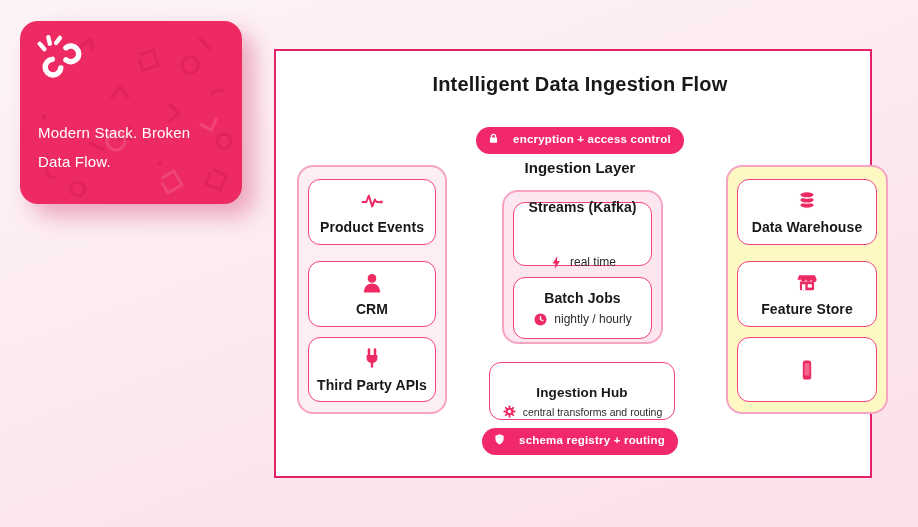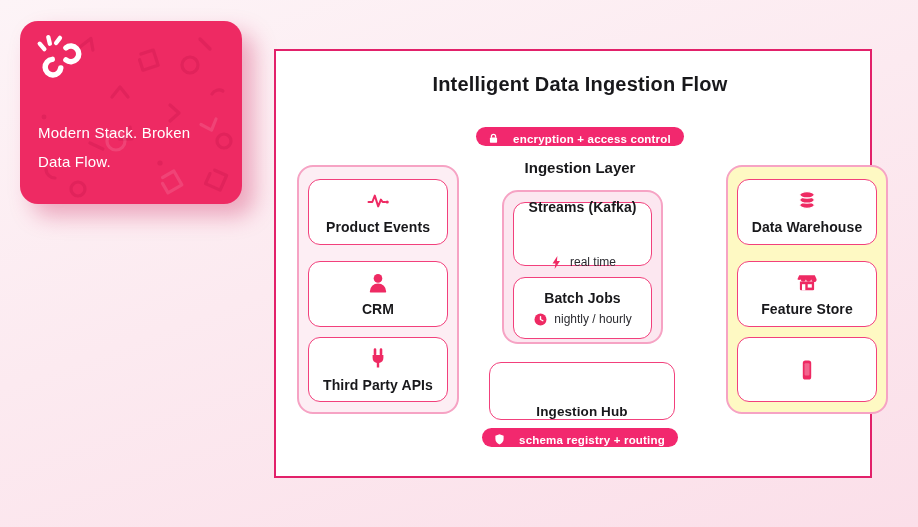--- a/index.html
+++ b/index.html
@@ -32,32 +32,32 @@
   .panel-title{
     position:absolute;left:14px;right:0;top:22px;
     text-align:center;font-size:20px;font-weight:700;letter-spacing:.2px;color:#18181b;
   }
   .pill{
     position:absolute;left:14px;right:0;text-align:center;
   }
   .pill-inner{
     display:inline-flex;align-items:center;gap:13px;
     background:#f2286e;color:#fff;border-radius:999px;
-    padding:5px 13px 1px 11px;font-size:11.5px;font-weight:700;letter-spacing:.2px;
+    padding:5px 13px 9px 11px;font-size:11.5px;font-weight:700;letter-spacing:.2px;
   }
   .pill-top{top:76px;}
   .pill-bottom{top:377px;}
   .layer-label{
     position:absolute;left:14px;right:0;top:108px;
     text-align:center;font-size:15px;font-weight:700;color:#18181b;
   }
   .group{
     position:absolute;box-sizing:border-box;border:2px solid #f6a3c4;border-radius:16px;
   }
-  .group-sources{left:21px;top:114px;width:162px;height:249px;background:#fdeef4;}
+  .group-sources{left:21px;top:114px;width:150px;height:249px;background:#fdeef4;}
   .group-ingestion{left:226px;top:139px;width:161px;height:154px;background:#fce7f0;}
   .group-destinations{left:450px;top:114px;width:162px;height:249px;background:#fef9c3;}
   .node{
     position:absolute;left:9px;right:9px;box-sizing:border-box;
     background:#fff;border:1.5px solid #f2407c;border-radius:12px;
     display:flex;flex-direction:column;align-items:center;justify-content:center;gap:6px;
   }
   .node-label{font-size:14px;font-weight:700;color:#18181b;letter-spacing:.1px;white-space:nowrap;}
   .node-sub{display:flex;align-items:center;gap:6px;font-size:12px;font-weight:500;color:#2b2b30;white-space:nowrap;}
   .n1{top:12px;height:66px;}
@@ -189,20 +189,35 @@
               <path d="M12 7.4 V12 l3.8 2" fill="none" stroke="#ffffff" stroke-width="2.2" stroke-linecap="round" stroke-linejoin="round"></path>
             </svg>
           </span>
           <span>nightly / hourly</span>
         </span>
       </div>
     </div>
 
     <div class="hub">
       <span class="node-label">Ingestion Hub</span>
+      <span class="node-sub">
+        <span class="icon">
+          <svg width="15" height="15" viewBox="0 0 24 24">
+            <g fill="#ee2a63">
+              <rect x="10.55" y="2.2" width="2.9" height="19.6" rx="1.45"></rect>
+              <rect x="10.55" y="2.2" width="2.9" height="19.6" rx="1.45" transform="rotate(45 12 12)"></rect>
+              <rect x="10.55" y="2.2" width="2.9" height="19.6" rx="1.45" transform="rotate(90 12 12)"></rect>
+              <rect x="10.55" y="2.2" width="2.9" height="19.6" rx="1.45" transform="rotate(135 12 12)"></rect>
+              <circle cx="12" cy="12" r="6"></circle>
+            </g>
+            <circle cx="12" cy="12" r="2.8" fill="#ffffff"></circle>
+          </svg>
+        </span>
+        <span>central transforms and routing</span>
+      </span>
     </div>
 
     <div class="pill pill-bottom">
       <span class="pill-inner">
         <span class="icon">
           <svg width="13" height="13" viewBox="0 0 24 24" fill="#ffffff">
             <path d="M12 2.4 19.6 5.1 v5.5 c0 5.3 -3.2 8.8 -7.6 10.5 C7.6 19.4 4.4 15.9 4.4 10.6 V5.1 Z"></path>
           </svg>
         </span>
         <span>schema registry + routing</span>

